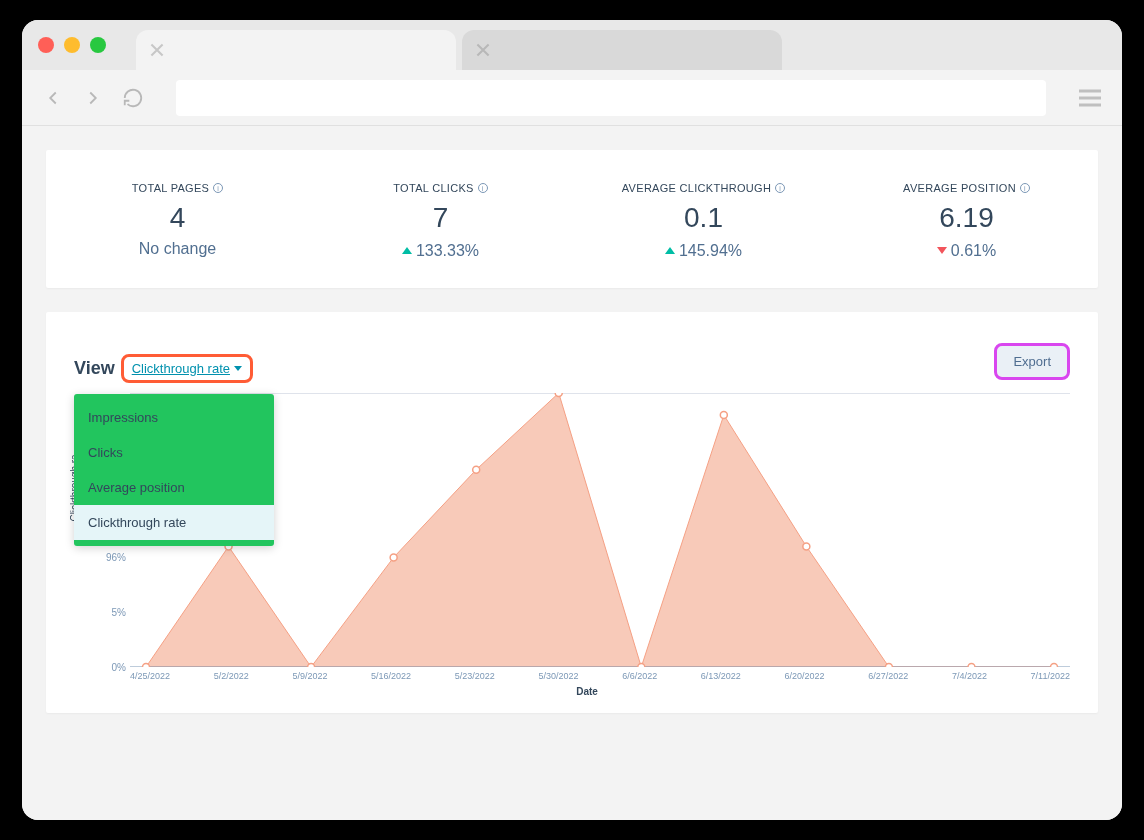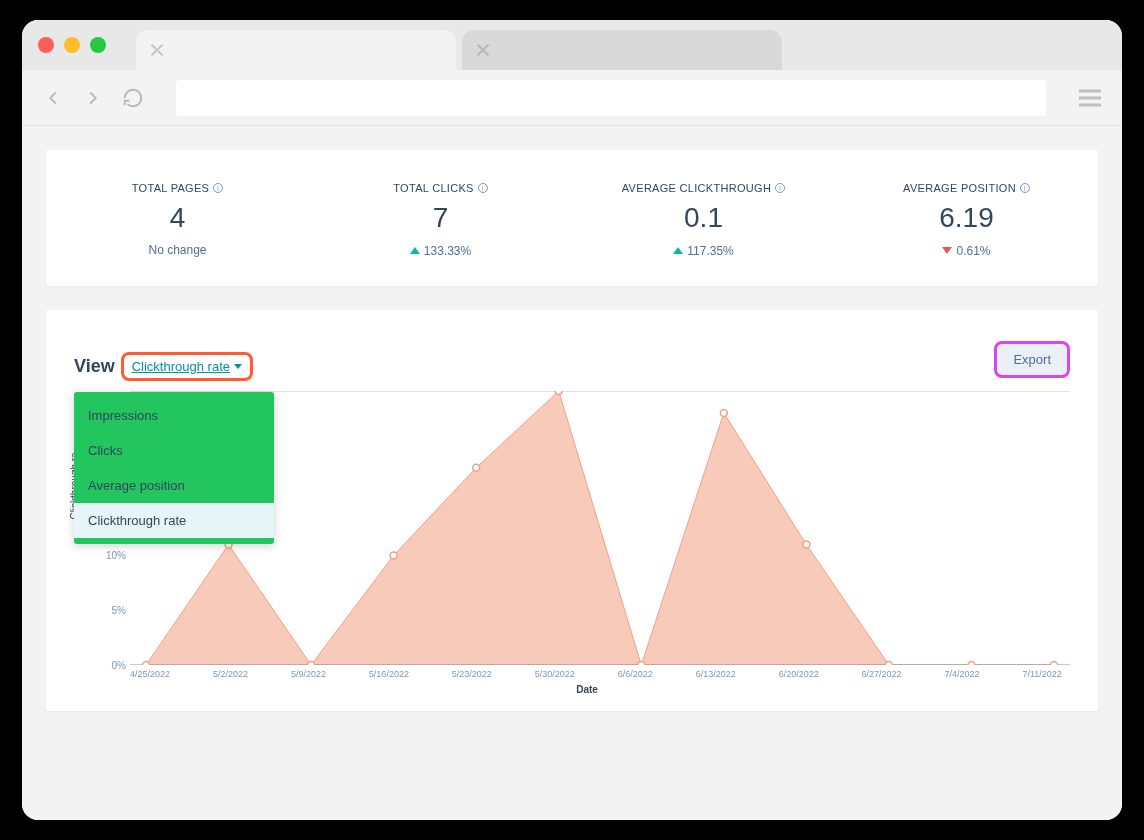--- a/index.html
+++ b/index.html
@@ -103,21 +103,21 @@
     font-size: 7px;
     color: #7c98b6;
   }
   .metric-value {
     font-size: 28px;
     font-weight: 300;
     color: #33475b;
     margin: 6px 0;
   }
   .metric-delta {
-    font-size: 12px;
+    font-size: 16px;
     color: #516f90;
     display: inline-flex;
     align-items: center;
     gap: 4px;
   }
   .tri-up { width:0; height:0; border-left:5px solid transparent; border-right:5px solid transparent; border-bottom:7px solid #00bda5; }
   .tri-down { width:0; height:0; border-left:5px solid transparent; border-right:5px solid transparent; border-top:7px solid #f2545b; }
   .chart-card {
     background: #fff;
     margin-top: 24px;
@@ -207,21 +207,21 @@
   .plot-svg {
     position: absolute;
     left: 26px;
     right: 0;
     top: 0;
     bottom: 26px;
   }
   .x-ticks {
     position: absolute;
     left: 26px;
-    right: 8px;
+    right: 0;
     bottom: 12px;
     display: flex;
     justify-content: space-between;
     font-size: 9px;
     color: #7c98b6;
     gap: 20px;
   }
   .x-label {
     position: absolute;
     left: 50%;
@@ -298,21 +298,21 @@
           </div>
       </div>
       <div class="metric">
         <div class="metric-label">
             <span>AVERAGE CLICKTHROUGH</span>
             <span class="info-icon">i</span>
           </div>
         <div class="metric-value">0.1</div>
         <div class="metric-delta">
             <span class="tri-up"></span>
-            <span>117.35%</span>
+            <span>145.94%</span>
           </div>
       </div>
       <div class="metric">
         <div class="metric-label">
             <span>AVERAGE POSITION</span>
             <span class="info-icon">i</span>
           </div>
         <div class="metric-value">6.19</div>
         <div class="metric-delta">
             <span class="tri-down"></span>
@@ -340,21 +340,21 @@
         </div>
         <div class="export-btn">Export</div>
       </div>
 
       <div class="chart-area">
         <div class="y-label">Clickthrough ra</div>
         <div class="grid-top"></div>
         <div id="yticks-holder">
             <div class="y-tick" style="top: 274px;">0%</div>
             <div class="y-tick" style="top: 219.2px;">5%</div>
-            <div class="y-tick" style="top: 164.4px;">10%</div>
+            <div class="y-tick" style="top: 164.4px;">96%</div>
             <div class="y-tick" style="top: 109.6px;">15%</div>
           </div>
         <svg class="plot-svg" id="plot" preserveAspectRatio="none" viewBox="0 0 940 274">
             <path d="M 16 274 L 16 274 L 98.54545454545455 153.44 L 181.0909090909091 274 L 263.6363636363636 164.39999999999998 L 346.1818181818182 76.72 L 428.72727272727275 0 L 511.27272727272725 274 L 593.8181818181819 21.919999999999987 L 676.3636363636364 153.44 L 758.9090909090909 274 L 841.4545454545455 274 L 924 274 L 924 274 Z" fill="#f8cab9" stroke="#f5a084" stroke-width="1"></path>
             <line x1="0" x2="940" y1="274" y2="274" stroke="#7c98b6" stroke-width="1"></line>
             <circle cx="16" cy="274" r="3.5" fill="#fff" stroke="#f5a084" stroke-width="1.5"></circle>
             <circle cx="98.54545454545455" cy="153.44" r="3.5" fill="#fff" stroke="#f5a084" stroke-width="1.5"></circle>
             <circle cx="181.0909090909091" cy="274" r="3.5" fill="#fff" stroke="#f5a084" stroke-width="1.5"></circle>
             <circle cx="263.6363636363636" cy="164.39999999999998" r="3.5" fill="#fff" stroke="#f5a084" stroke-width="1.5"></circle>
             <circle cx="346.1818181818182" cy="76.72" r="3.5" fill="#fff" stroke="#f5a084" stroke-width="1.5"></circle>

